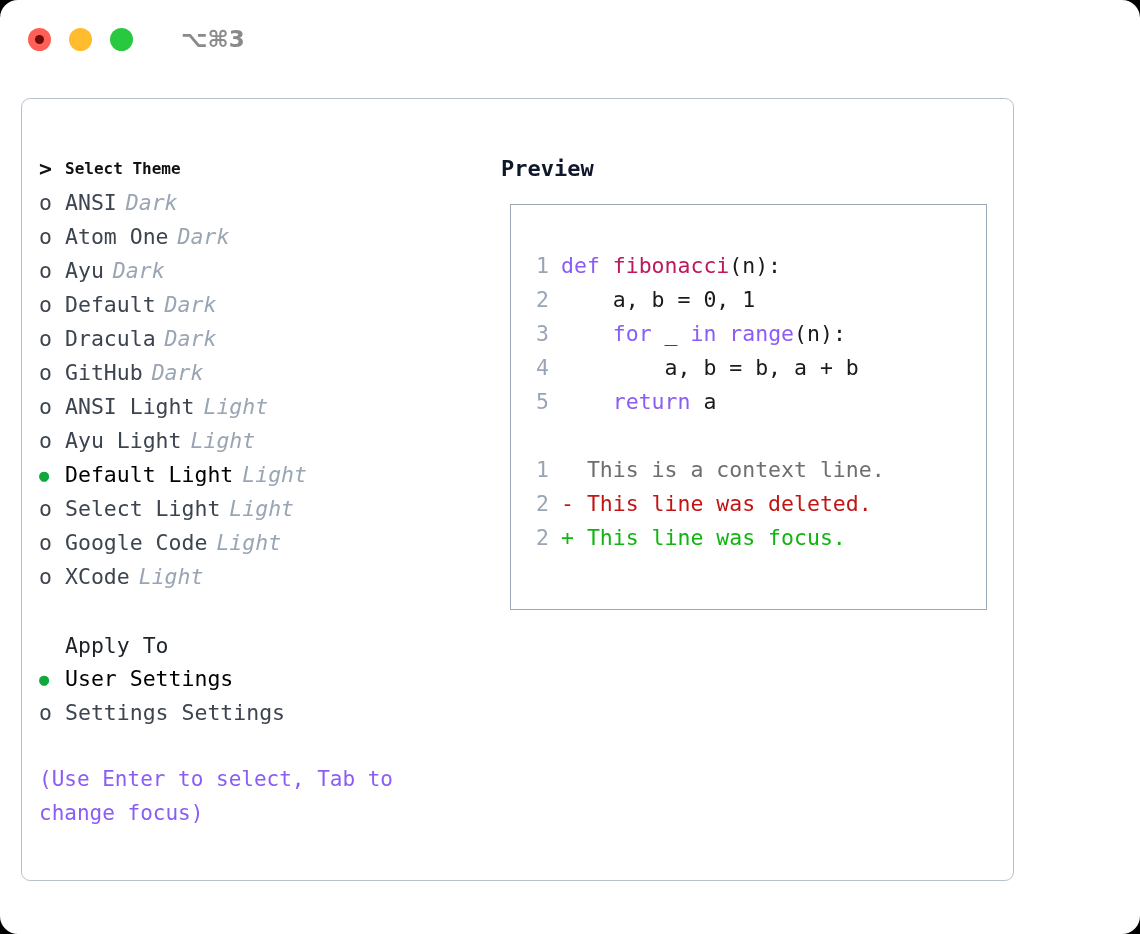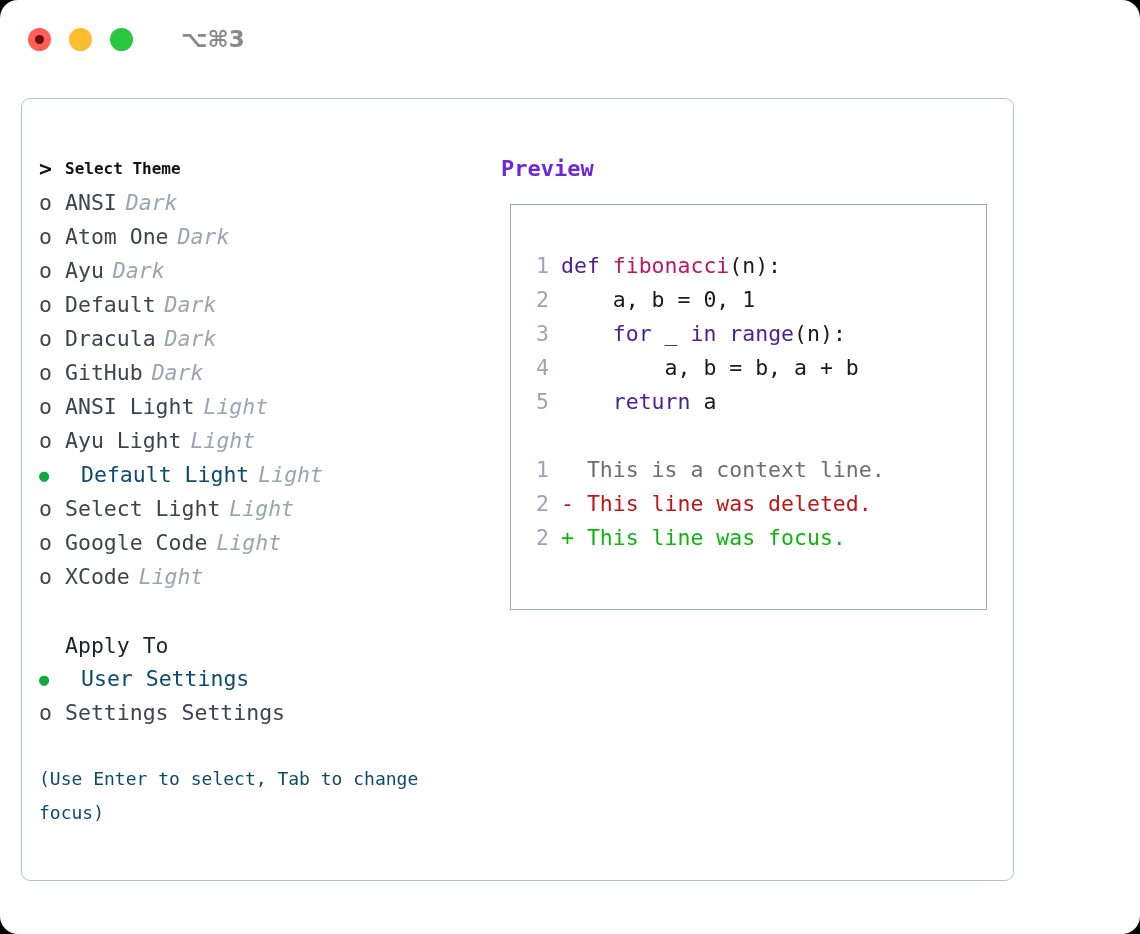--- a/index.html
+++ b/index.html
@@ -91,54 +91,54 @@
     color: #3c4450;
   }
   .marker.bullet { color: #10a83c; font-size: 17px; }
   .marker.caret  { color: #111111; font-weight: bold; }
   .hdr-label {
     font-weight: bold;
     color: #111111;
     font-size: 16px;
   }
   .row-label { color: #3c4450; }
-  .row-label.sel { color: #0c4a6e; margin-left: 16px; }
+  .row-label.sel { color: #000000; }
   .row-tag {
     color: #9aa5b4;
     margin-left: 9px;
     font-style: italic;
   }
   .subhdr {
     height: 34px;
     display: flex;
     align-items: center;
     font-size: 21.5px;
     color: #1d2329;
     padding-left: 26px;
     font-weight: normal;
   }
   .spacer-row { height: 34px; }
   .hint {
     position: absolute;
     left: 17px; top: 663px;
     width: 420px;
-    font-size: 18px;
+    font-size: 21px;
     line-height: 34px;
-    color: #0c4a6e;
+    color: #8b5cf6;
   }
   
   .right-col {
     position: absolute;
     left: 479px; top: 53px;
     width: 490px;
   }
   .preview-title {
     font-size: 22px;
     font-weight: bold;
-    color: #6d28d9;
+    color: #0f172a;
     line-height: 34px;
     height: 34px;
   }
   .preview-box {
     position: absolute;
     left: 488px; top: 105px;
     width: 477px; height: 406px;
     border: 1px solid #9aa8b8;
     background: #ffffff;
   }
@@ -157,21 +157,21 @@
   }
   .lineno {
     display: inline-block;
     width: 26px;
     flex: 0 0 26px;
     text-align: right;
     color: #9aa5b4;
     margin-right: 12px;
   }
   .code-text { white-space: pre; }
-  .tok-kw   { color: #4c1d95; }
+  .tok-kw   { color: #8b5cf6; }
   .tok-fn   { color: #be185d; }
   .tok-pl   { color: #1a1a1a; }
   .blank-line { height: 34px; }
   .diff-ctx { color: #6e6e6e; }
   .diff-del { color: #c11414; }
   .diff-add { color: #0fb50f; }
 </style>
 </head>
 <body>
 

